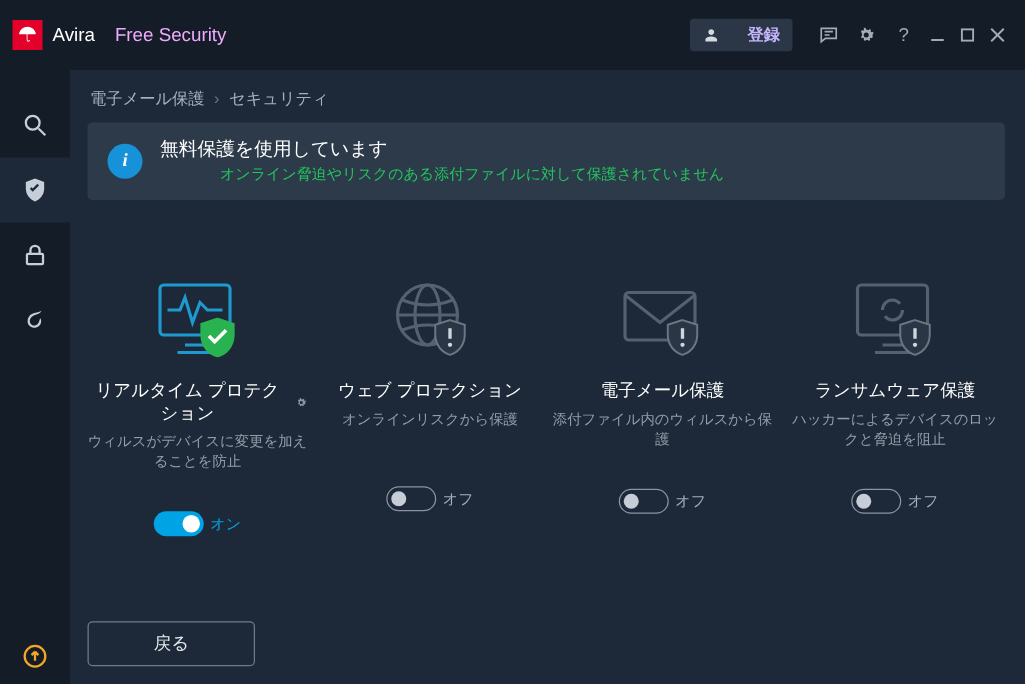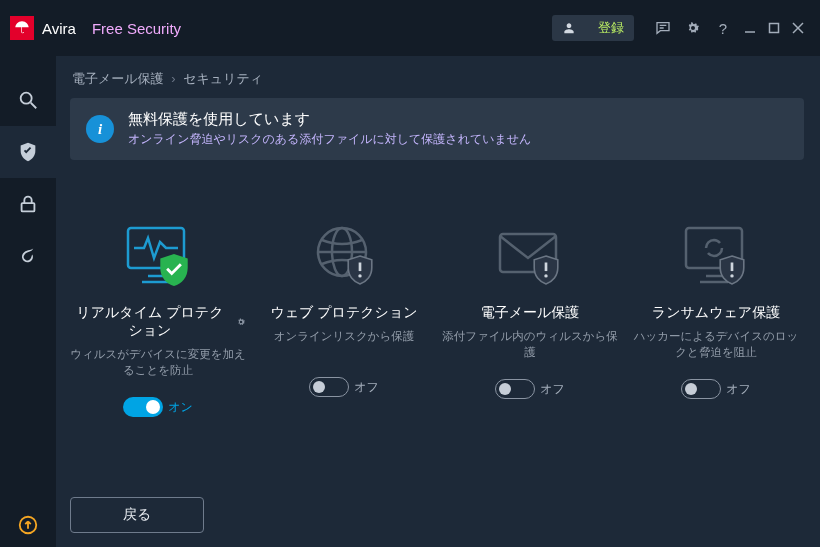--- a/index.html
+++ b/index.html
@@ -20,21 +20,21 @@
     display: flex; align-items: center; justify-content: center;
     margin-right: 8px;
   }
   .logo-box svg { width: 16px; height: 16px; fill: #fff; }
   .app-name { font-size: 15px; color: #fff; }
   .app-sub { font-size: 15px; color: #f0abfc; margin-left: 16px; }
   .title-spacer { flex: 1; }
   .login-btn {
     display: flex; align-items: center; gap: 22px;
     background: #2b3746; padding: 4px 10px; border-radius: 3px;
-    font-size: 13px; color: #bef264; margin-right: 14px;
+    font-size: 13px; color: #c4b5fd; margin-right: 14px; font-weight: bold;
   }
   .title-icon {
     width: 16px; height: 16px; color: #a3adba; margin: 0 7px;
     display: flex; align-items: center; justify-content: center;
   }
   .win-icon { width: 14px; height: 14px; color: #a3adba; margin: 0 5px; display:flex; align-items:center; justify-content:center;}
   
   .body { display: flex; height: 507px; }
   .sidebar {
     width: 56px; background: #131c27;
@@ -62,21 +62,21 @@
     padding: 12px 16px; gap: 14px;
   }
   .info-circle {
     width: 28px; height: 28px; border-radius: 50%;
     background: #1791d8; display: flex; align-items:center; justify-content:center;
     font-family: Georgia, serif; font-style: italic; font-weight: bold;
     font-size: 15px; flex-shrink: 0;
   }
   .banner-text { flex: 1; }
   .banner-title { font-size: 15px; color: #fff; }
-  .banner-sub { font-size: 12px; color: #c4b5fd; margin-top: 2px;}
+  .banner-sub { font-size: 12px; color: #22c55e; margin-top: 2px; margin-left: 48px;}
   .banner-btn {
     border: 1px solid #7a8698; border-radius: 4px;
     padding: 8px 20px; font-size: 14px; color: #e6eaef;
   }
   
   .cards {
     display: flex; justify-content: space-around;
     margin-top: 60px; gap: 10px;
   }
   .card {
@@ -84,21 +84,21 @@
     display: flex; flex-direction: column; align-items: center;
   }
   .card-icon {
     width: 80px; height: 70px;
     display: flex; align-items: center; justify-content: center;
     margin-bottom: 14px; position: relative;
   }
   .card-title { font-size: 14px; color: #fff; display:flex; align-items:center; gap:6px; justify-content:center;text-align:center;}
   .gear-small { color: #8b95a3; }
   .card-desc { font-size: 11.5px; color: #939daa; margin-top: 6px; line-height: 1.4; min-height: 30px;}
-  .toggle-row { display: flex; align-items: center; gap: 5px; margin-top: 19px; justify-content:space-between;}
+  .toggle-row { display: flex; align-items: center; gap: 5px; margin-top: 31px; justify-content:space-between;}
   .toggle {
     width: 40px; height: 20px; border-radius: 10px; position: relative;
   }
   .toggle.on { background: #00a4e4; }
   .toggle.off { background: transparent; border: 1.5px solid #8a94a2; }
   .knob {
     width: 14px; height: 14px; border-radius: 50%; background: #fff;
     position: absolute; top: 50%; transform: translateY(-50%);
   }
   .toggle.on .knob { right: 3px; }

